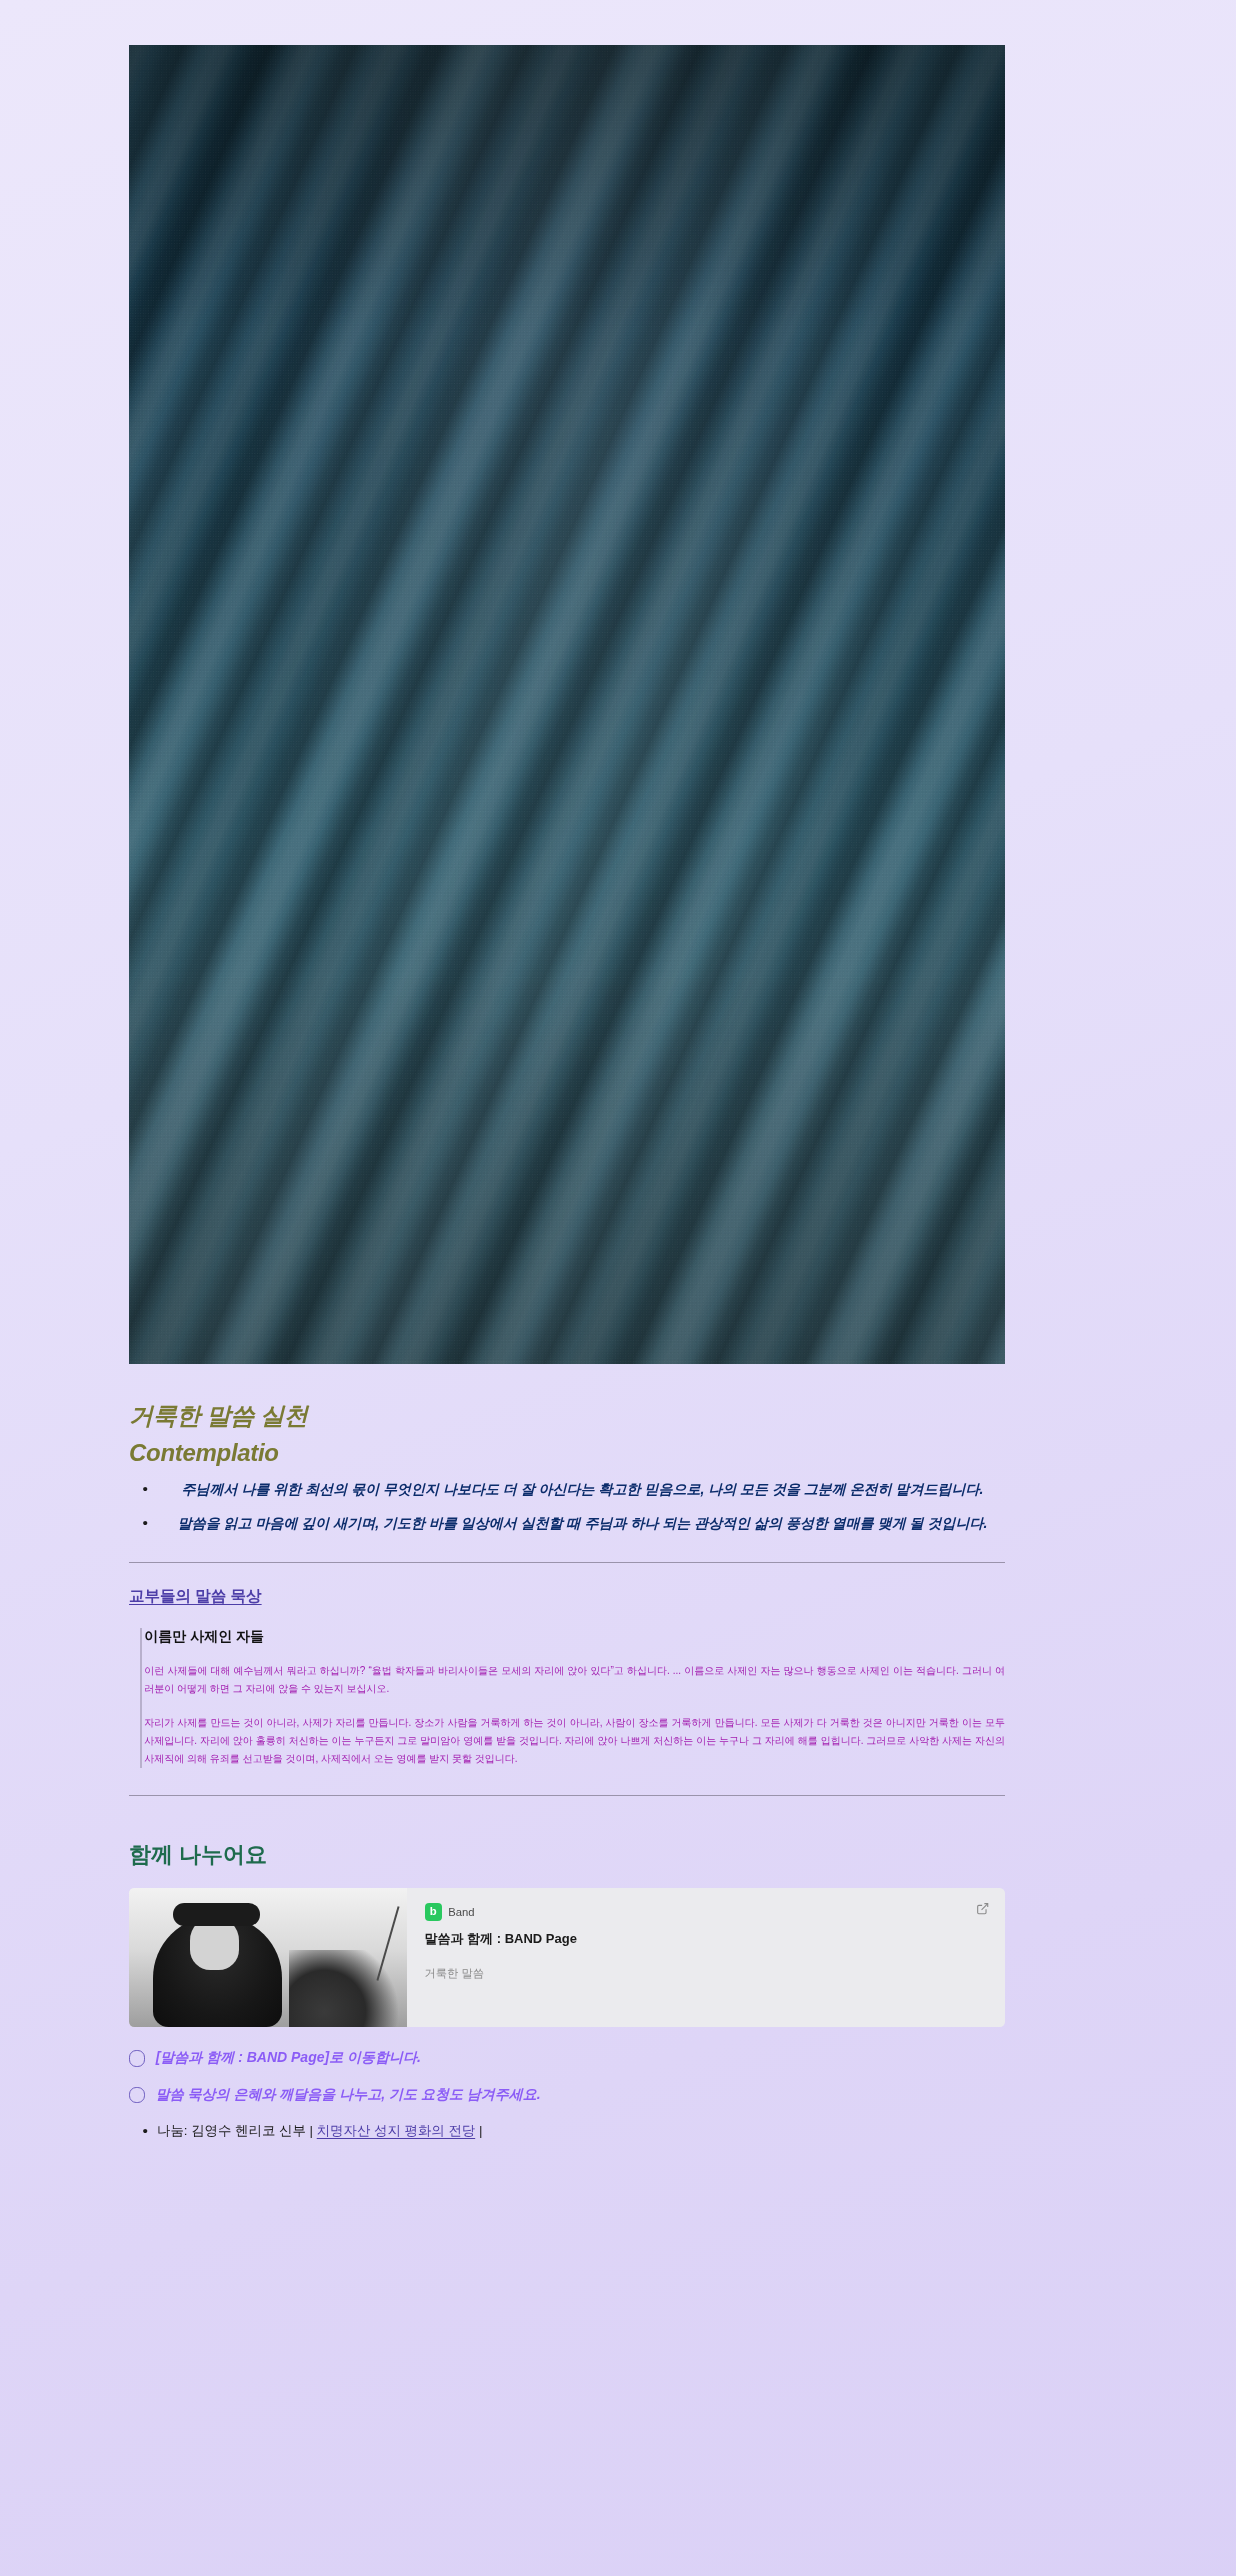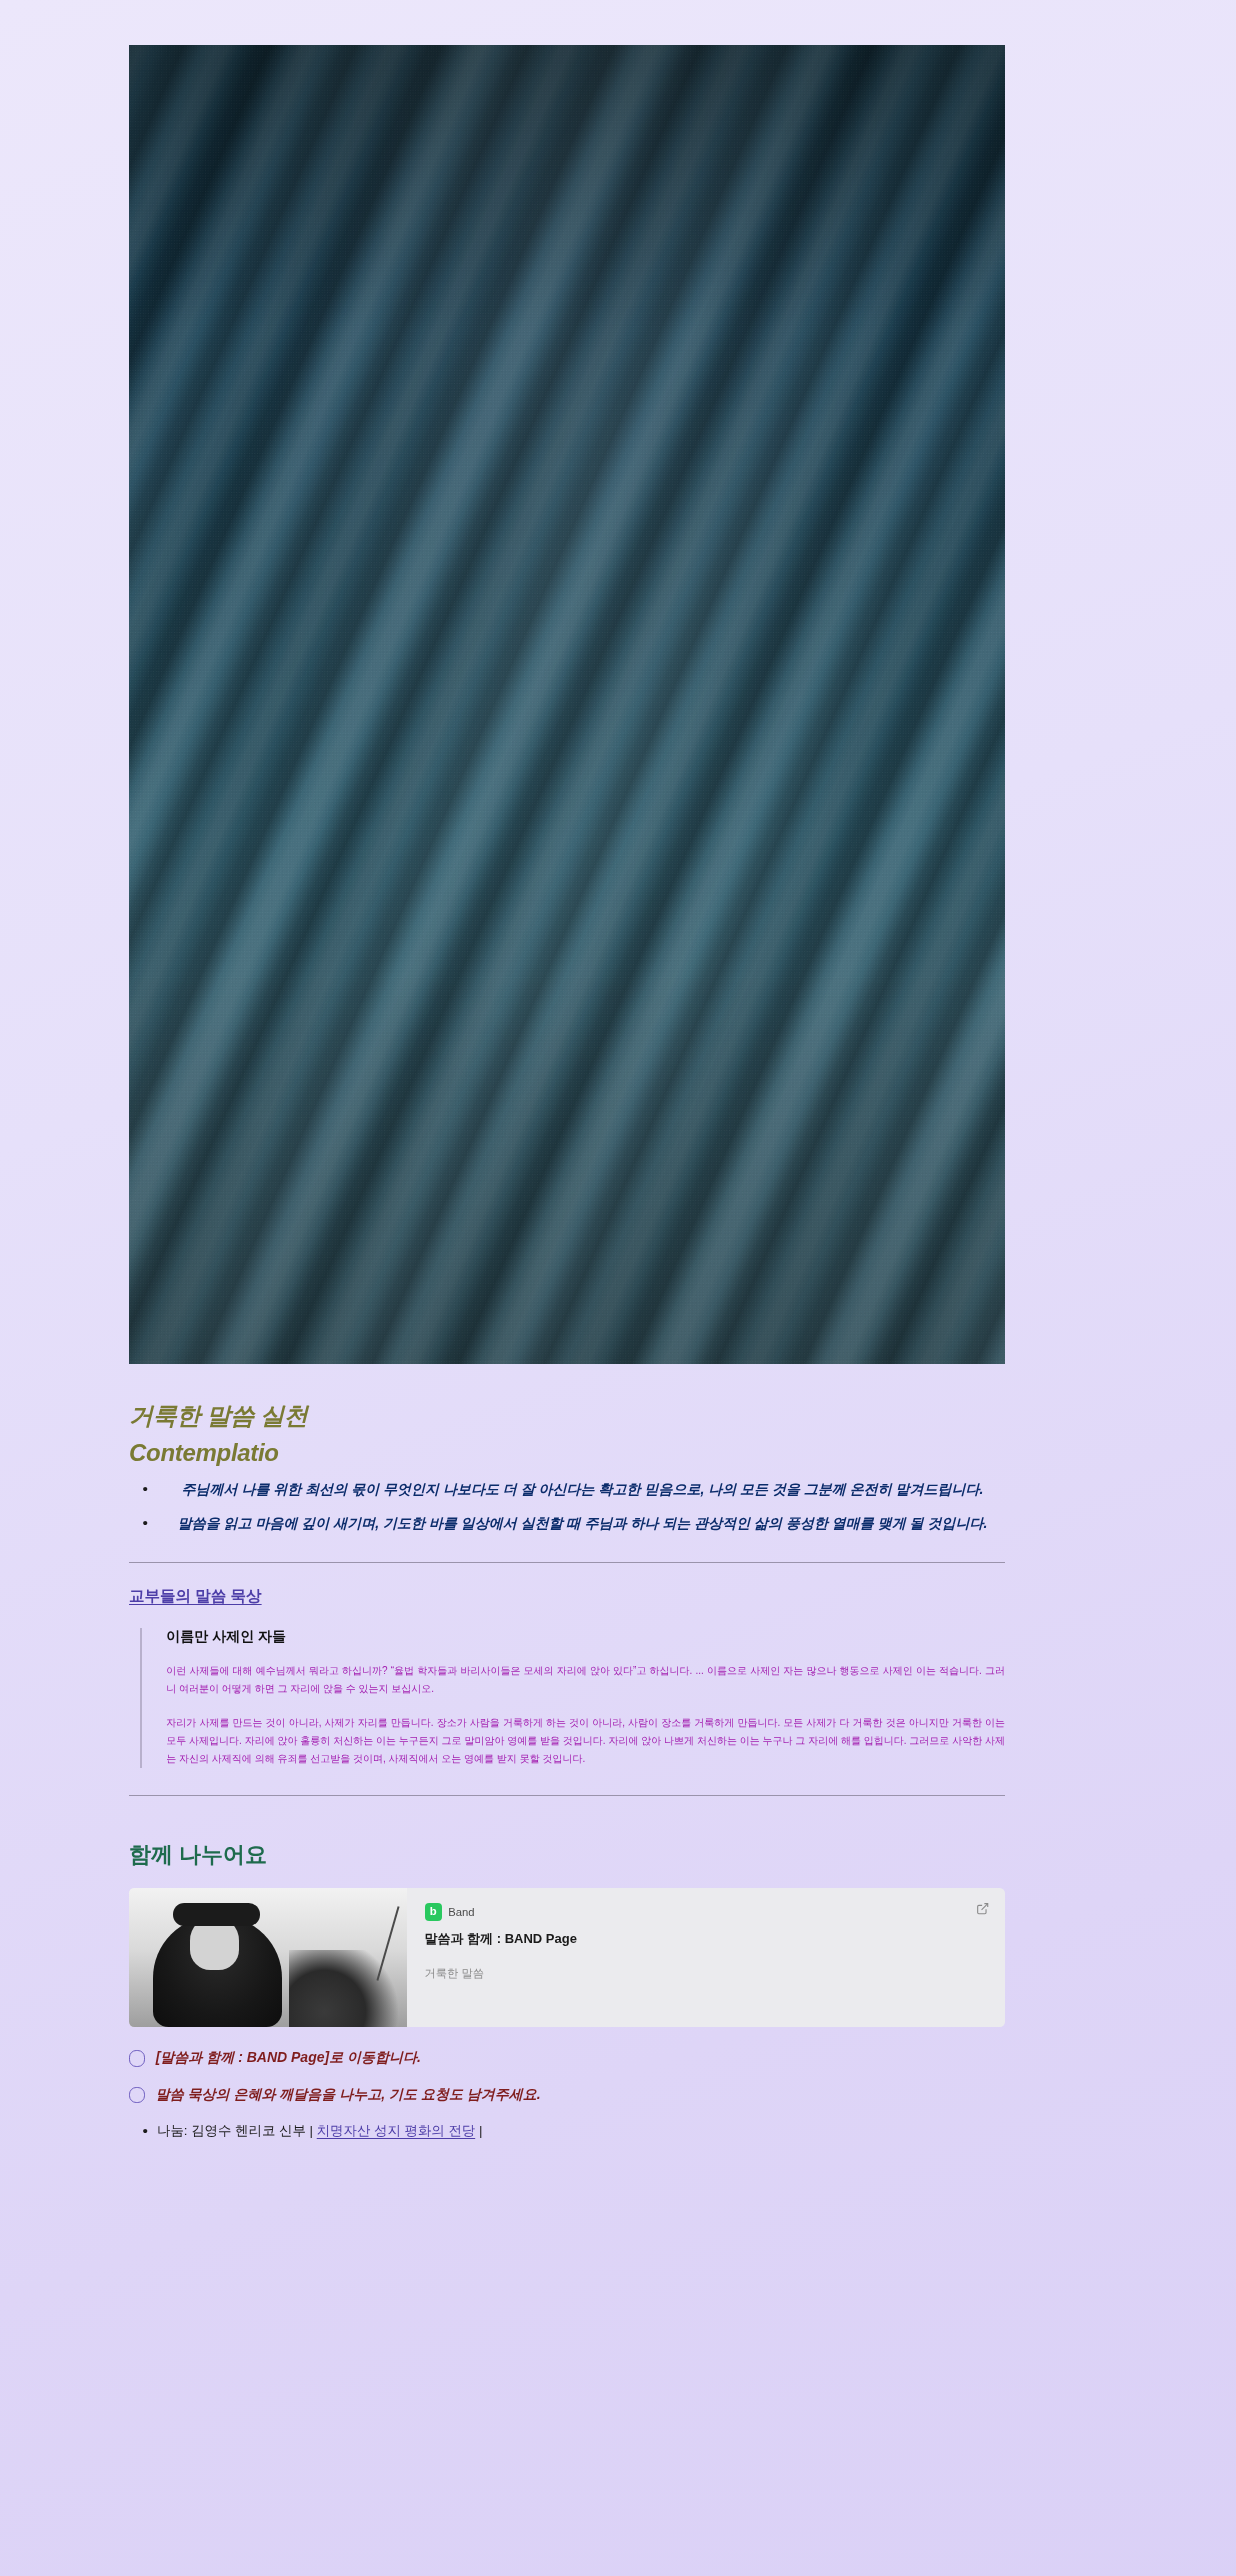--- a/index.html
+++ b/index.html
@@ -148,21 +148,21 @@
     font-size: 15.5px;
     font-weight: bold;
     color: #4d3ea8;
     text-decoration: underline;
     text-underline-offset: 3.1px;
   }
 
   
   .quote-block {
     margin: 20.6px 0 0 11.3px;
-    padding-left: 24px;
+    padding-left: 2px;
     border-left: 2.1px solid #b8b0cc;
   }
   .quote-title {
     font-size: 14px;
     font-weight: bold;
     color: #111;
     margin: 0 0 16.5px 0;
   }
   .quote-para {
     font-size: 10px;
@@ -325,21 +325,21 @@
     border: 1px solid #6f5fc0;
     border-radius: 7.2px;
     flex: 0 0 14.4px;
     margin-top: 3.1px;
     background: transparent;
   }
   .check-text {
     font-size: 14px;
     font-weight: bold;
     font-style: italic;
-    color: #7f1d1d;
+    color: #8b5cf6;
     line-height: 1.5;
   }
   ul.final-list {
     margin: 15.5px 0 0 0;
     padding-left: 28px;
     list-style: none;
   }
   ul.final-list li {
     position: relative;
     font-size: 13.4px;

